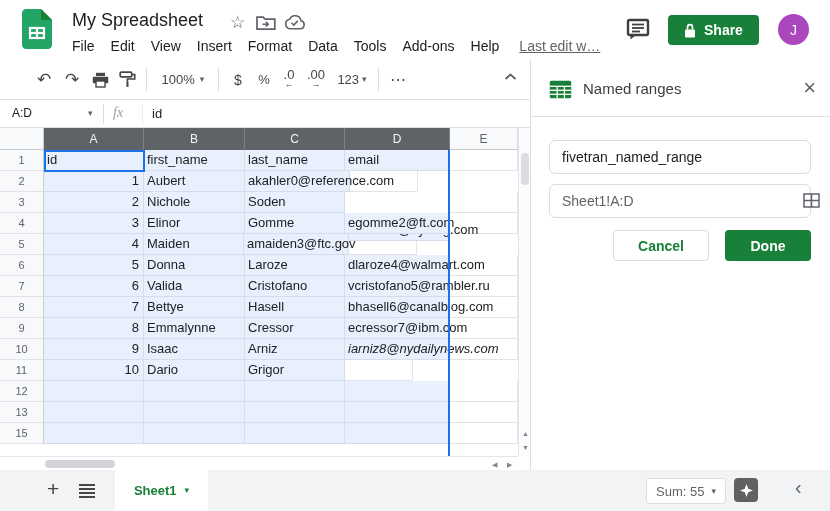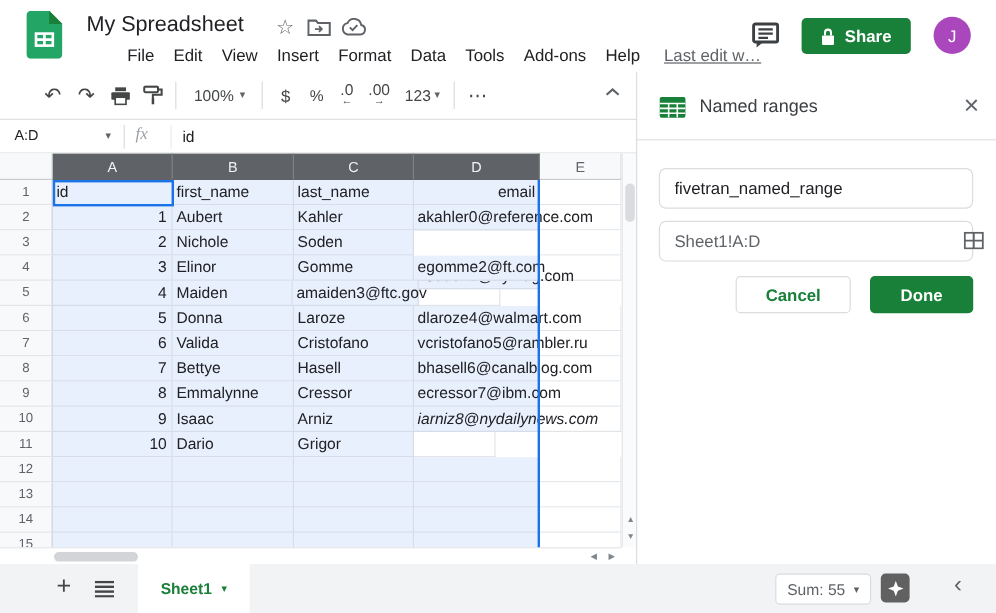--- a/index.html
+++ b/index.html
@@ -10,21 +10,21 @@
   }
 
   
   #topbar { position:absolute; left:0; top:0; width:830px; height:60px; background:#fff; }
   #logo { position:absolute; left:22px; top:9px; }
   #doc-title { position:absolute; left:72px; top:10px; font-size:18px; color:#202124; white-space:nowrap; }
   .title-icon { position:absolute; top:13px; color:#5f6368; font-size:17px; line-height:20px; cursor:pointer; }
   #star-icon { left:230px; }
   #move-icon { left:256px; top:15px; }
   #cloud-icon { left:284px; top:15px; }
-  #menubar { position:absolute; left:72px; top:38px; display:flex; gap:16px; font-size:14px; color:#202124; align-items:flex-start;margin-left:34px; }
+  #menubar { position:absolute; left:72px; top:38px; display:flex; gap:16px; font-size:14px; color:#202124; align-items:flex-start; }
   #menubar .menu-item { cursor:pointer; white-space:nowrap; }
   #last-edit { color:#5f6368; text-decoration:underline; white-space:nowrap; margin-left:4px; }
   #comment-btn { position:absolute; left:626px; top:18px; cursor:pointer; }
   #share-btn { position:absolute; left:668px; top:15px; height:30px; background:#188038; border-radius:4px;
     display:flex; align-items:center; gap:8px; padding:0 16px; cursor:pointer; }
   #share-btn span { color:#fff; font-size:14px; font-weight:bold; }
   #avatar { position:absolute; left:778px; top:14px; width:31px; height:31px; border-radius:50%;
     background:#ab47bc; color:#fff; font-size:14px; display:flex; align-items:center; justify-content:center; cursor:pointer; }
 
   
@@ -57,21 +57,21 @@
     background:#f8f9fa; color:#5f6368; border-right:1px solid #d9dbdf; border-bottom:1px solid #c9cccf; cursor:pointer; }
   .col-h.sel { background:#5f6368; color:#f1f3f4; border-right:1px solid #7d8084; border-bottom:1px solid #5f6368; }
   #rows-area { position:absolute; left:0; top:22px; width:518px; height:306px; overflow:hidden; }
   .g-row { display:flex; height:21px; }
   .row-h { width:44px; height:21px; background:#f8f9fa; color:#5f6368; font-size:11px;
     display:flex; align-items:center; justify-content:center; border-right:1px solid #c9cccf; border-bottom:1px solid #e1e3e6; cursor:pointer; }
   .cell { height:21px; font-size:13px; color:#202124; line-height:19px; padding:0 3px;
     border-right:1px solid #e2e4e7; border-bottom:1px solid #e2e4e7; background:#fff; overflow:hidden; white-space:nowrap; cursor:cell; }
   .cell.tint { background:#e8f0fd; border-right:1px solid #d6dce8; border-bottom:1px solid #d6dce8; }
   .cell.num { text-align:right; padding-right:4px; }
-  .cell.email { overflow:visible; position:relative; z-index:2;text-align:right; }
+  .cell.email { overflow:visible; position:relative; z-index:2; }
   #active-cell { position:absolute; left:44px; top:22px; width:101px; height:22px;
     border:2px solid #1a73e8; z-index:4; pointer-events:none; }
   #sel-right-edge { position:absolute; left:448px; top:22px; width:2px; height:306px; background:#1a73e8; z-index:3; }
 
   
   #vscroll { position:absolute; left:518px; top:0; width:12px; height:328px; background:#fafbfc; border-left:1px solid #e3e5e8; cursor:pointer; }
   #vthumb { position:absolute; left:2px; top:25px; width:8px; height:32px; background:#dadce0; border-radius:4px; }
   .scroll-arrow { position:absolute; font-size:7px; color:#80868b; line-height:7px; cursor:pointer; }
   #vs-up { left:3px; top:302px; }
   #vs-down { left:3px; top:316px; }
@@ -240,21 +240,20 @@
           <div class="cell tint" style="width: 100px;">id</div>
           <div class="cell tint" style="width: 101px;">first_name</div>
           <div class="cell tint" style="width: 100px;">last_name</div>
           <div class="cell tint email" style="width: 105px;">email</div>
           <div class="cell" style="width: 68px;"></div>
         </div>
         <div class="g-row">
           <div class="row-h">2</div>
           <div class="cell tint num" style="width: 100px;">1</div>
           <div class="cell tint" style="width: 101px;">Aubert</div>
-          <div class="cell tint" style="width: 100px;">Kahler</div>
           <div class="cell tint email" style="width: 105px;">akahler0@reference.com</div>
           <div class="cell" style="width: 68px;"></div>
         </div>
         <div class="g-row">
           <div class="row-h">3</div>
           <div class="cell tint num" style="width: 100px;">2</div>
           <div class="cell tint" style="width: 101px;">Nichole</div>
           <div class="cell tint" style="width: 100px;">Soden</div>
           <div class="cell tint email" style="width: 105px; margin-top: 28px;">nsoden1@nymag.com</div>
           <div class="cell" style="width: 68px;"></div>
@@ -324,28 +323,20 @@
         <div class="g-row">
           <div class="row-h">12</div>
           <div class="cell tint" style="width: 100px;"></div>
           <div class="cell tint" style="width: 101px;"></div>
           <div class="cell tint" style="width: 100px;"></div>
           <div class="cell tint" style="width: 105px;"></div>
           <div class="cell" style="width: 68px;"></div>
         </div>
         <div class="g-row">
           <div class="row-h">13</div>
-          <div class="cell tint" style="width: 100px;"></div>
-          <div class="cell tint" style="width: 101px;"></div>
-          <div class="cell tint" style="width: 100px;"></div>
-          <div class="cell tint" style="width: 105px;"></div>
-          <div class="cell" style="width: 68px;"></div>
-        </div>
-        <div class="g-row">
-          <div class="row-h">14</div>
           <div class="cell tint" style="width: 100px;"></div>
           <div class="cell tint" style="width: 101px;"></div>
           <div class="cell tint" style="width: 100px;"></div>
           <div class="cell tint" style="width: 105px;"></div>
           <div class="cell" style="width: 68px;"></div>
         </div>
         <div class="g-row">
           <div class="row-h">15</div>
           <div class="cell tint" style="width: 100px;"></div>
           <div class="cell tint" style="width: 101px;"></div>

